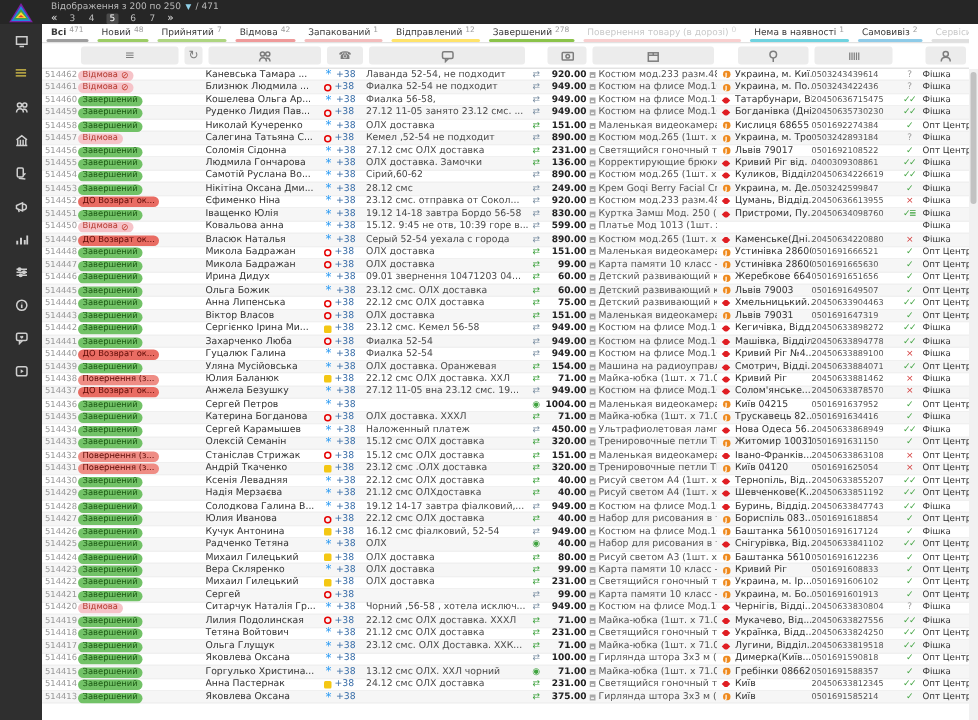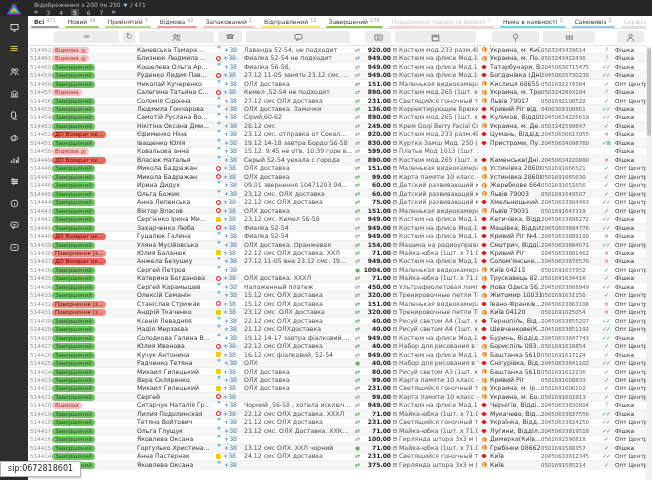--- a/index.html
+++ b/index.html
@@ -1463,14 +1463,13 @@
           <div class="cell chk chk-ok">✓</div>
           <div class="cell c-src">Опт Центр</div>
         </div>
       </div>
   </div>
 
   <div class="scrollbar">
     <div class="scroll-thumb"></div>
   </div>
 
-  <div class="sip">sip:0672818601</div>
 </div>
 
 </body></html>

